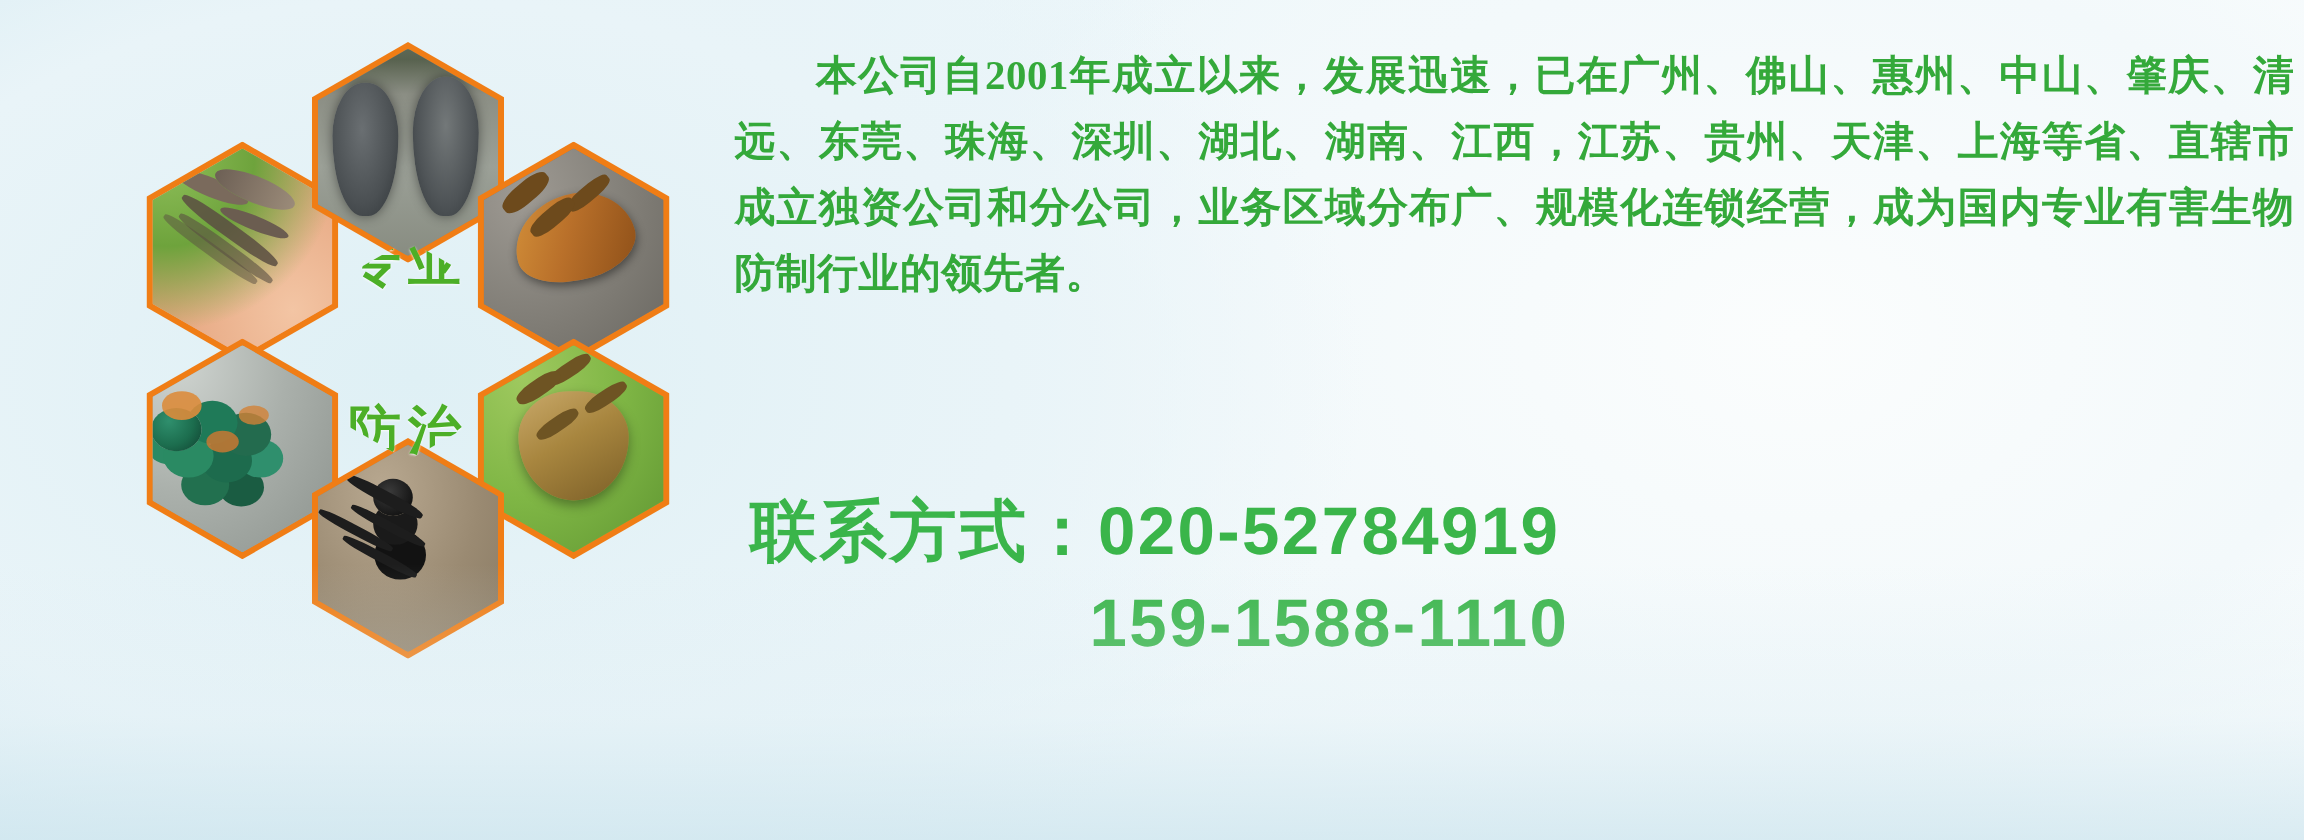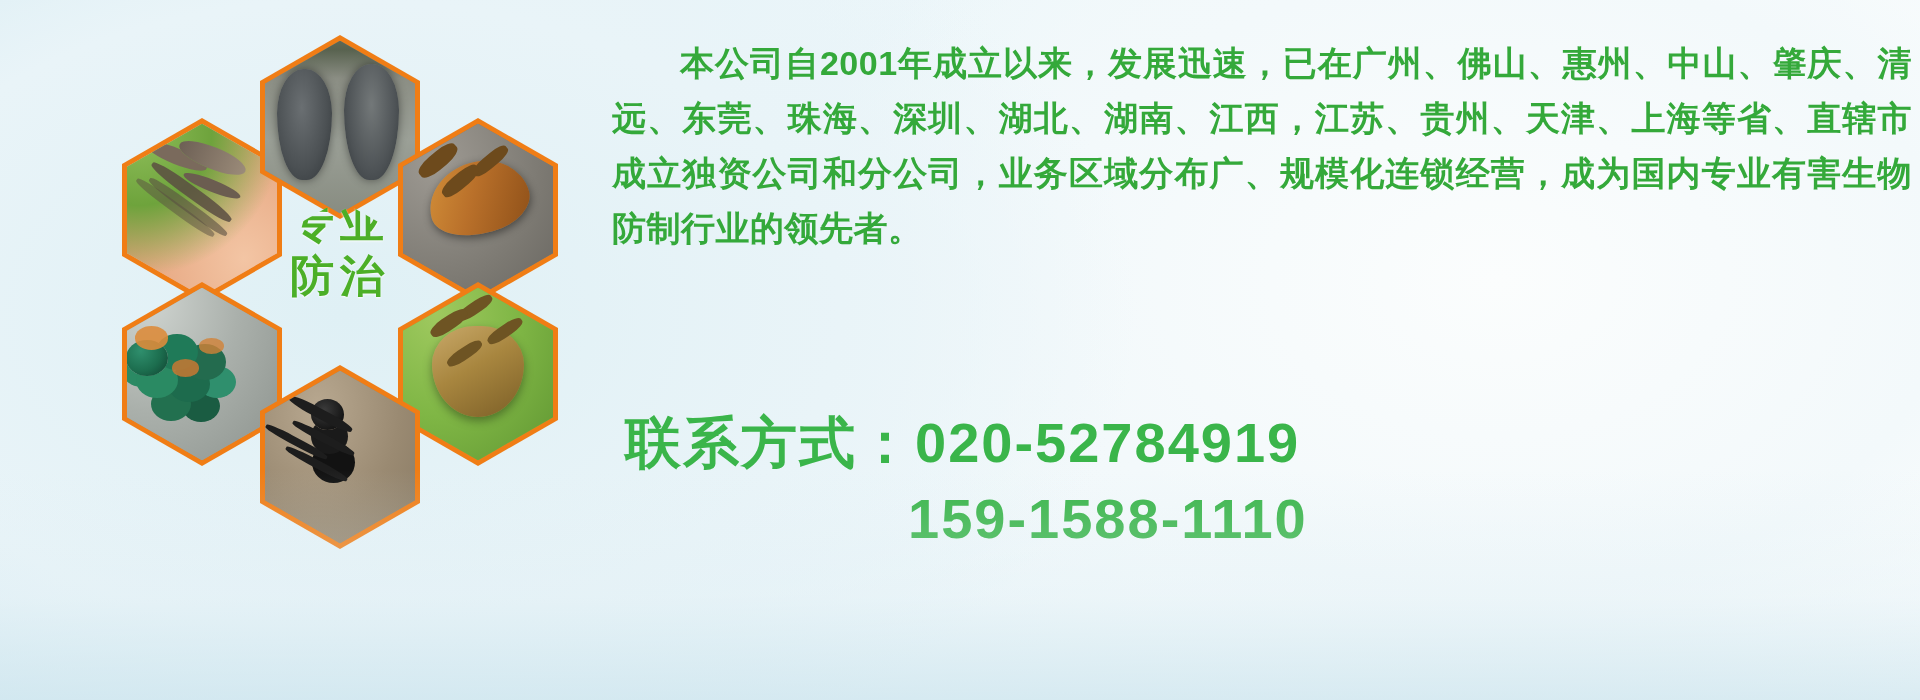--- a/index.html
+++ b/index.html
@@ -165,22 +165,23 @@
   .art-ant:after{
     content:"";position:absolute;left:24%;top:30%;width:34%;height:4%;
     background:#1d1d1d;transform:rotate(28deg);border-radius:40%;
     box-shadow:14px 20px 0 -1px #1d1d1d, -8px 36px 0 -1px #1d1d1d, 20px 46px 0 -1px #1d1d1d;
   }
 
   
   #hex-center .centertext{
     position:absolute; inset:0;
     display:flex; flex-direction:column;
-    align-items:center; justify-content:flex-start;
+    align-items:center; justify-content:space-between;
     gap:10px;
+    font-family:Liberation Mono, monospace;
   }
   #hex-center .centertext span{
     font-size:44px;
     font-weight:700;
     letter-spacing:6px;
     color:#4caf27;
     line-height:1;
     text-shadow:0 1px 2px rgba(255,255,255,.9);
   }
 
@@ -191,21 +192,21 @@
     width:1300px;
   }
   #copy p{
     font-size:34px;
     line-height:55px;
     color:#34a93a;
     font-weight:700;
     letter-spacing:.5px;
     text-indent:68px;
     text-align:justify;
-    font-family:Liberation Sans, sans-serif;
+    font-family:Liberation Serif, serif;
   }
 
   
   #contact{
     position:absolute;
     left:625px; top:405px;
     width:1200px;
     color:#3ab54a;
     font-weight:700;
   }

